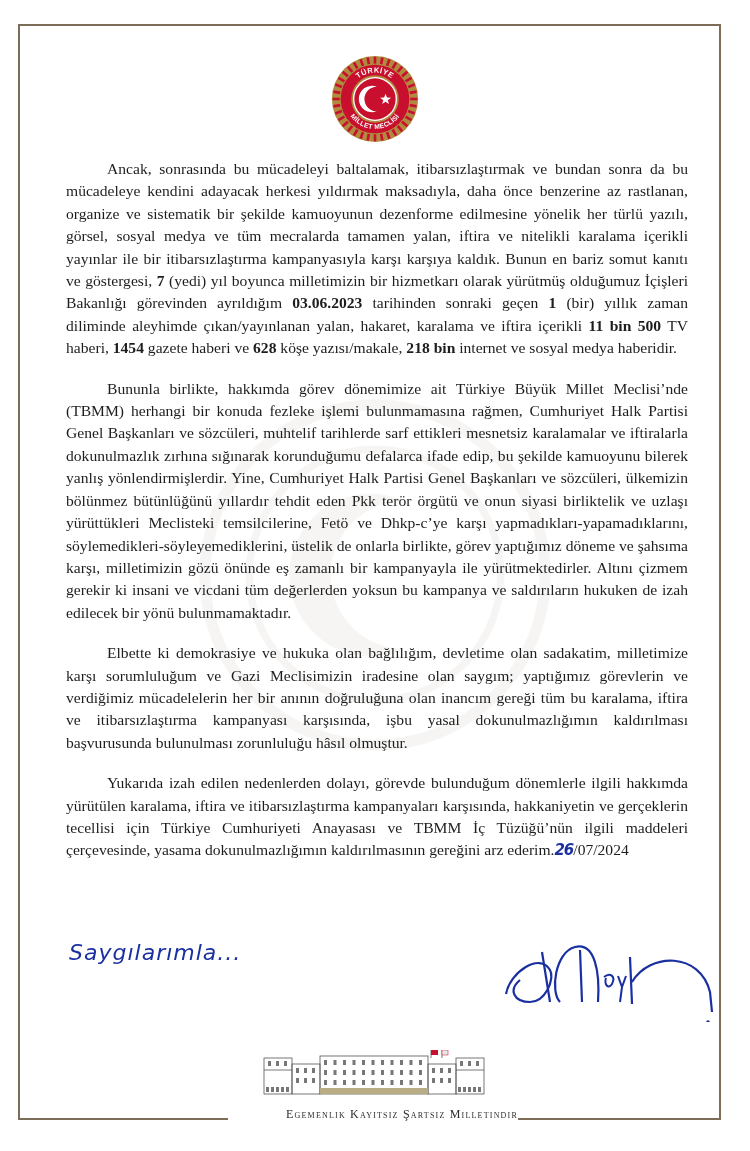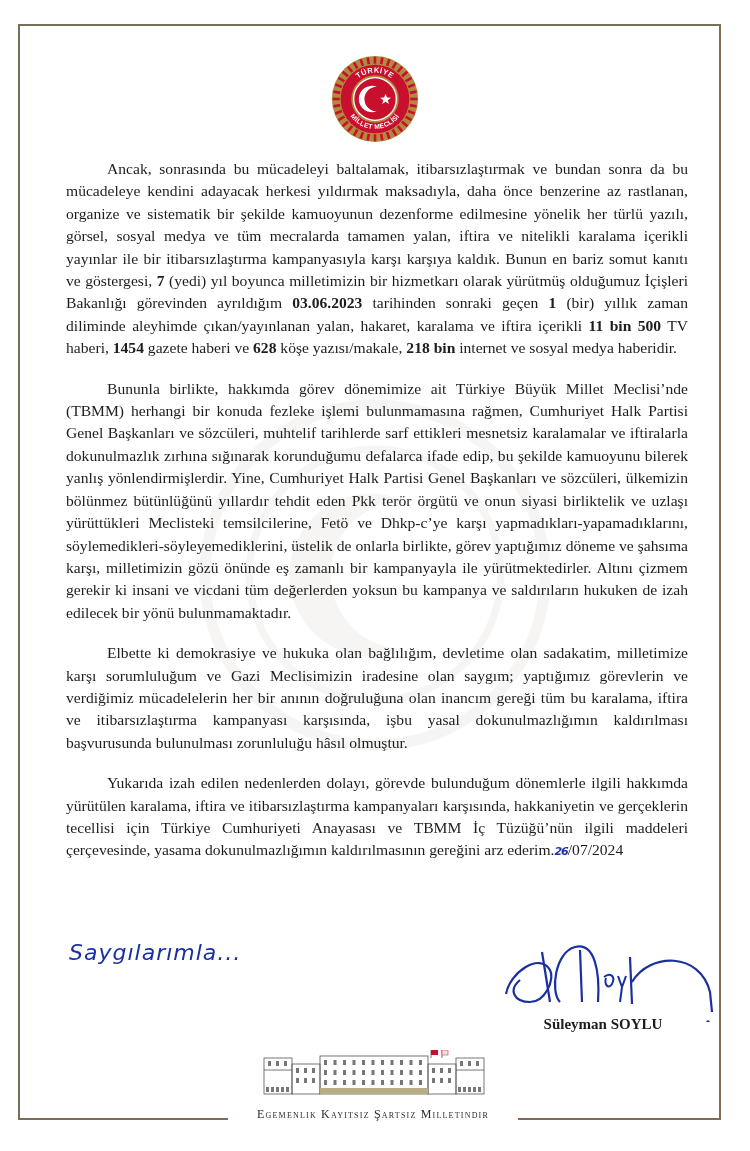--- a/index.html
+++ b/index.html
@@ -6,27 +6,27 @@
   body { width:750px; height:1151px; position:relative; overflow:hidden;
          font-family:"Liberation Serif", "DejaVu Serif", serif; color:#1d1d1d; }
   .frame { position:absolute; left:18px; top:24px; width:703px; height:1096px;
            border:2px solid #7d6d57; box-sizing:border-box; }
   .frame-bottom-mask { position:absolute; left:228px; top:1114px; width:290px; height:14px; background:#fff; }
   .watermark { position:absolute; left:190px; top:390px; width:370px; height:370px; opacity:0.06; }
   .emblem { position:absolute; left:331px; top:55px; width:88px; height:88px; }
   .body-text { position:absolute; left:66px; top:158px; width:622px; font-size:15.6px; line-height:22.4px; }
   .para { text-align:justify; text-indent:41px; margin:0 0 18px 0; }
   .para b { font-weight:bold; }
-  .handwritten-date { color:#1a2fa0; font-family:"DejaVu Sans", sans-serif; font-weight:bold; font-style:italic; font-size:11px; letter-spacing:-1px; }
+  .handwritten-date { color:#1a2fa0; font-family:"DejaVu Sans", sans-serif; font-weight:bold; font-style:italic; font-size:15px; letter-spacing:-1px; }
   .closing { position:absolute; left:67px; top:933px; width:200px; height:40px; }
   .signature { position:absolute; left:500px; top:932px; width:225px; height:90px; }
   .signer { position:absolute; left:498px; top:1015px; width:210px; text-align:center; font-size:15px; line-height:18px; }
   .signer .name { font-weight:bold; }
   .building { position:absolute; left:262px; top:1050px; width:225px; height:50px; }
-  .motto { position:absolute; left:228px; top:1107px; width:290px; text-align:center;
+  .motto { position:absolute; left:228px; top:1107px; width:290px; text-align:right;
            font-family:"Liberation Serif", serif; font-size:12px; letter-spacing:1.2px; color:#2b2b2b; font-variant:small-caps; }
 </style>
 </head>
 <body>
 
 <div class="frame"></div>
 
 <svg class="watermark" viewBox="0 0 100 100">
   <circle cx="50" cy="50" r="46" fill="none" stroke="#7d6d57" stroke-width="3"></circle>
   <circle cx="50" cy="50" r="34" fill="none" stroke="#7d6d57" stroke-width="2"></circle>
@@ -108,21 +108,20 @@
   <path d="M42 20 L50 70" fill="none" stroke="#1a2fa0" stroke-width="2.2"></path>
   <path d="M60 70 C50 60 55 20 75 15 C95 10 100 40 98 70" fill="none" stroke="#1a2fa0" stroke-width="2.2"></path>
   <path d="M80 18 L82 70" fill="none" stroke="#1a2fa0" stroke-width="2.2"></path>
   <path d="M104 45 C110 40 116 44 112 52 C108 58 104 52 106 46" fill="none" stroke="#1a2fa0" stroke-width="2"></path>
   <path d="M118 44 L122 55 L126 44 M122 55 L120 70" fill="none" stroke="#1a2fa0" stroke-width="2"></path>
   <path d="M130 25 L132 72 M132 50 C150 20 200 20 210 60 L212 80" fill="none" stroke="#1a2fa0" stroke-width="2.2"></path>
   <circle cx="208" cy="90" r="1.8" fill="#1a2fa0"></circle>
 </svg>
 
 <div class="signer">
-  <div class="name">Süleyman SOYLU</div>
 </div>
 
 <svg class="building" viewBox="0 0 225 50">
   <g fill="none" stroke="#555" stroke-width="0.8">
     <rect x="2" y="8" width="28" height="36"></rect>
     <rect x="30" y="14" width="28" height="30"></rect>
     <rect x="58" y="6" width="108" height="38"></rect>
     <rect x="166" y="14" width="28" height="30"></rect>
     <rect x="194" y="8" width="28" height="36"></rect>
     <line x1="2" y1="20" x2="30" y2="20"></line>

